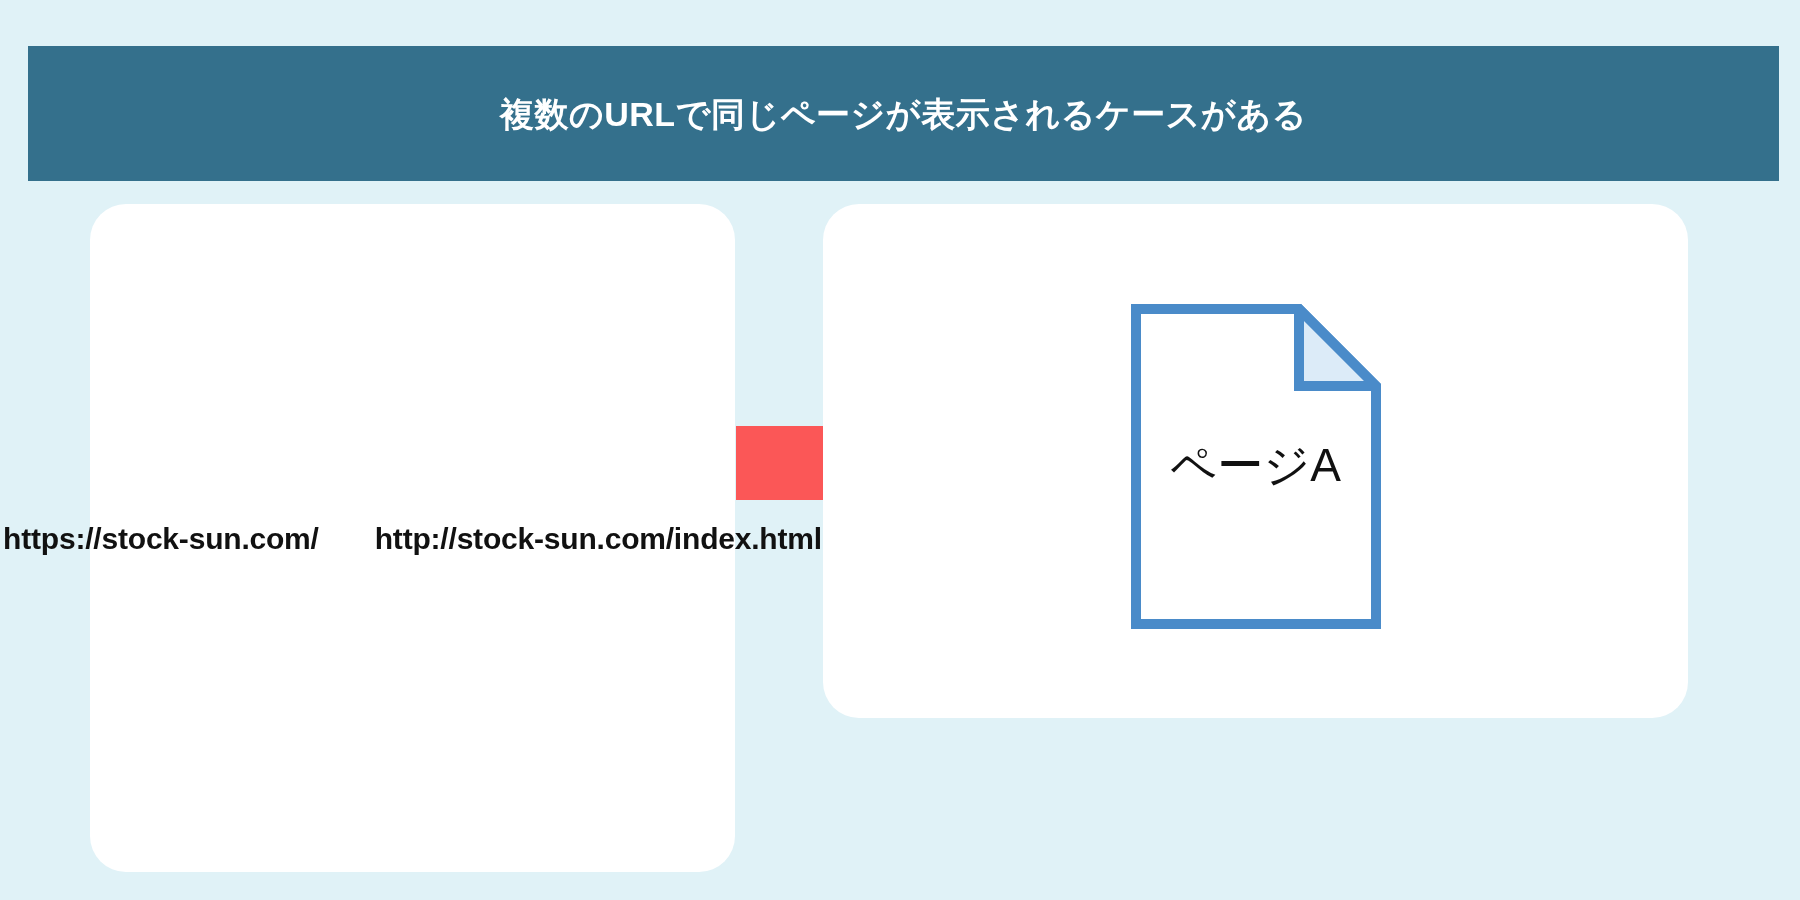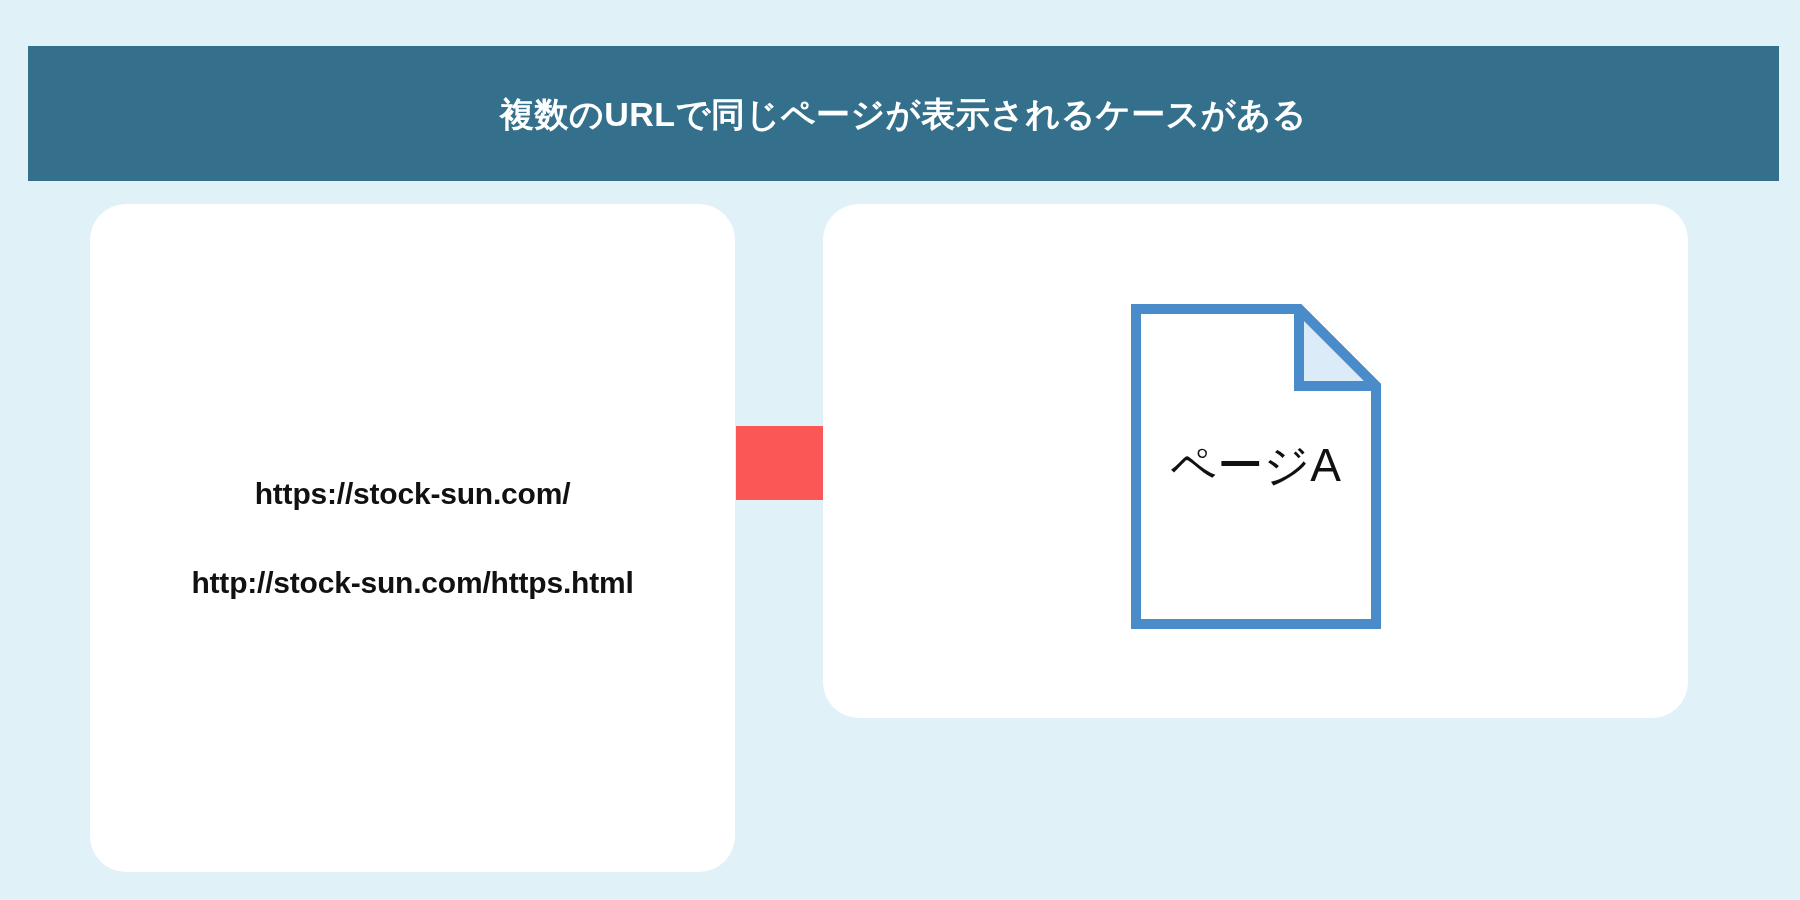--- a/index.html
+++ b/index.html
@@ -58,21 +58,21 @@
   }
 
   
   #url-list {
     position: absolute;
     left: 0;
     top: 0;
     width: 100%;
     height: 100%;
     display: flex;
-    flex-direction: column;
+    flex-direction: row;
     align-items: center;
     justify-content: center;
     gap: 56px;
   }
   .url-item {
     font-size: 30px;
     font-weight: bold;
     color: #111111;
     line-height: 1.1;
     white-space: nowrap;
@@ -129,21 +129,21 @@
 </head>
 <body>
 
 <div id="header-banner">
   <div id="header-title">複数のURLで同じページが表示されるケースがある</div>
 </div>
 
 <div class="card" id="url-card">
   <div id="url-list">
     <div class="url-item">https://stock-sun.com/</div>
-    <div class="url-item">http://stock-sun.com/https.html</div>
+    <div class="url-item">http://stock-sun.com/index.html</div>
   </div>
 </div>
 
 <div id="flow-arrow">
   <svg width="168" height="170" viewBox="0 0 168 170" xmlns="http://www.w3.org/2000/svg">
     <polygon points="0,48 100,48 100,0 168,85 100,170 100,122 0,122" fill="#FB5757"></polygon>
   </svg>
 </div>
 
 <div class="card" id="page-card">

